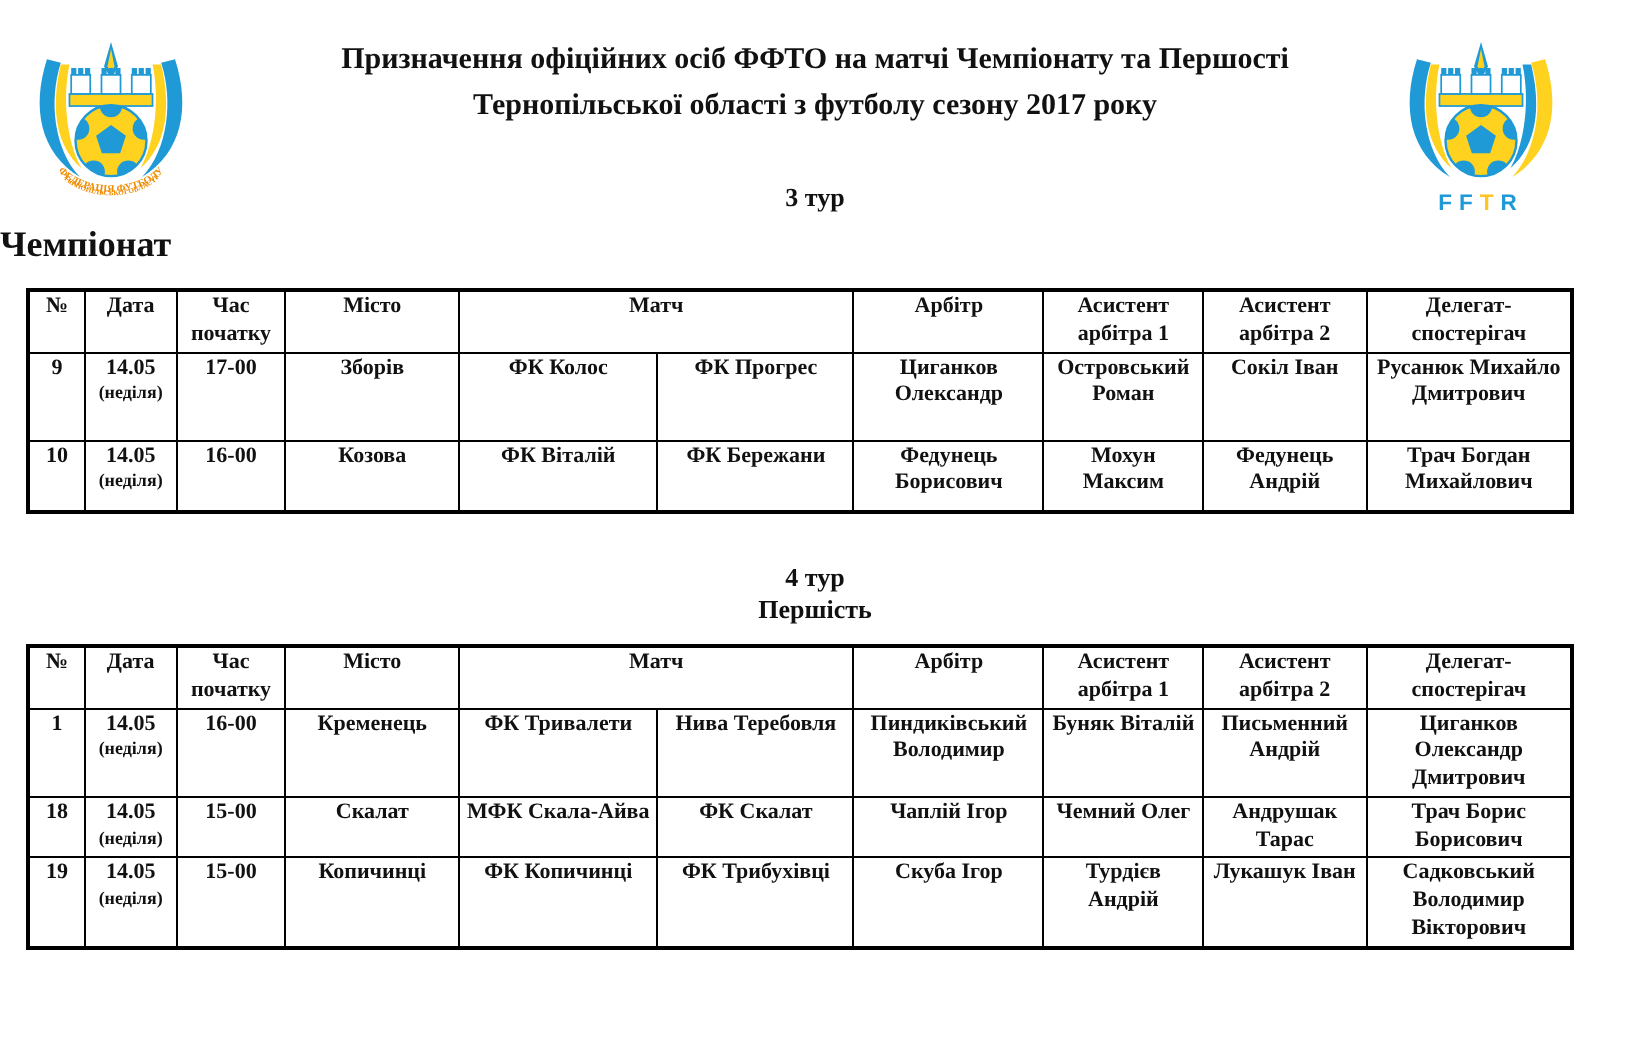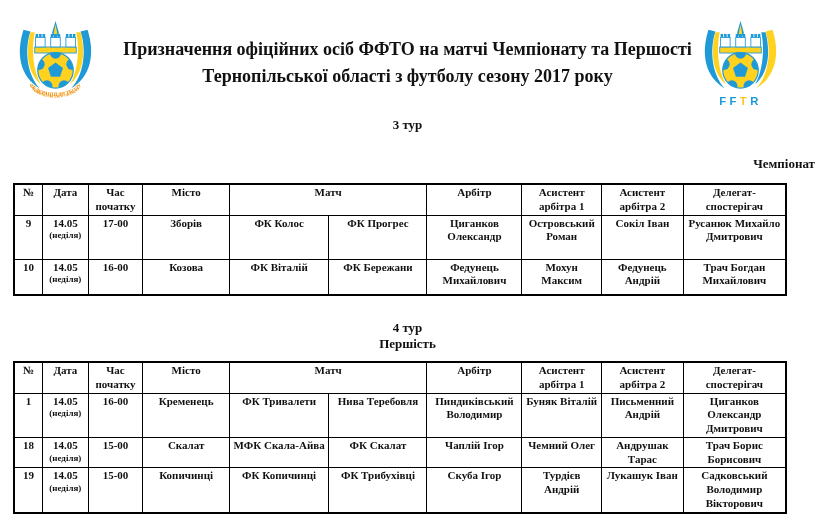--- a/index.html
+++ b/index.html
@@ -4,23 +4,23 @@
 <style>
   html,body{margin:0;padding:0;}
   body{
     width:815px;height:529px;position:relative;background:#fff;
     font-family:"Liberation Serif","DejaVu Serif",serif;color:#111;
     overflow:hidden;
   }
   .logo{position:absolute;top:21px;width:93px;height:90px;}
   .logo-left{left:9px;}
   .logo-right{right:28px;}
-  .title{padding-top:36px;margin:0;text-align:center;font-size:18px;font-weight:bold;line-height:1.5;}
+  .title{padding-top:19px;margin:0;text-align:center;font-size:15px;font-weight:bold;line-height:1.5;}
   .round-heading{margin-top:27px;text-align:center;font-size:13px;font-weight:bold;}
-  .comp-heading{margin-top:23px;text-align:right;font-size:13px;font-weight:bold;}
+  .comp-heading{margin-top:5px;text-align:left;font-size:18px;font-weight:bold;}
   .round-heading2{margin-top:24px;text-align:center;font-size:13px;font-weight:bold;}
   .comp-heading2{text-align:center;font-size:13px;font-weight:bold;}
   table.officials{
     width:774px;margin:11px 0 0 13px;border-collapse:collapse;
     border:2px solid #000;table-layout:fixed;
   }
   .officials th,.officials td{
     border:1px solid #000;font-weight:bold;font-size:11px;line-height:1.25;
     text-align:center;vertical-align:top;padding:1px 2px;overflow-wrap:break-word;
   }
@@ -185,21 +185,21 @@
     <td>Сокіл Іван</td>
     <td>Русанюк Михайло Дмитрович</td>
   </tr>
   <tr class="rh36">
     <td>10</td>
     <td><span>14.05</span><span class="day">(неділя)</span></td>
     <td>16-00</td>
     <td>Козова</td>
     <td>ФК Віталій</td>
     <td>ФК Бережани</td>
-    <td>Федунець Михайлович</td>
+    <td>Федунець Борисович</td>
     <td>Мохун Максим</td>
     <td>Федунець Андрій</td>
     <td>Трач Богдан Михайлович</td>
   </tr>
 </tbody>
   </table>
 
 <div class="round-heading2">4 тур</div>
 <div class="comp-heading2">Першість</div>
 

